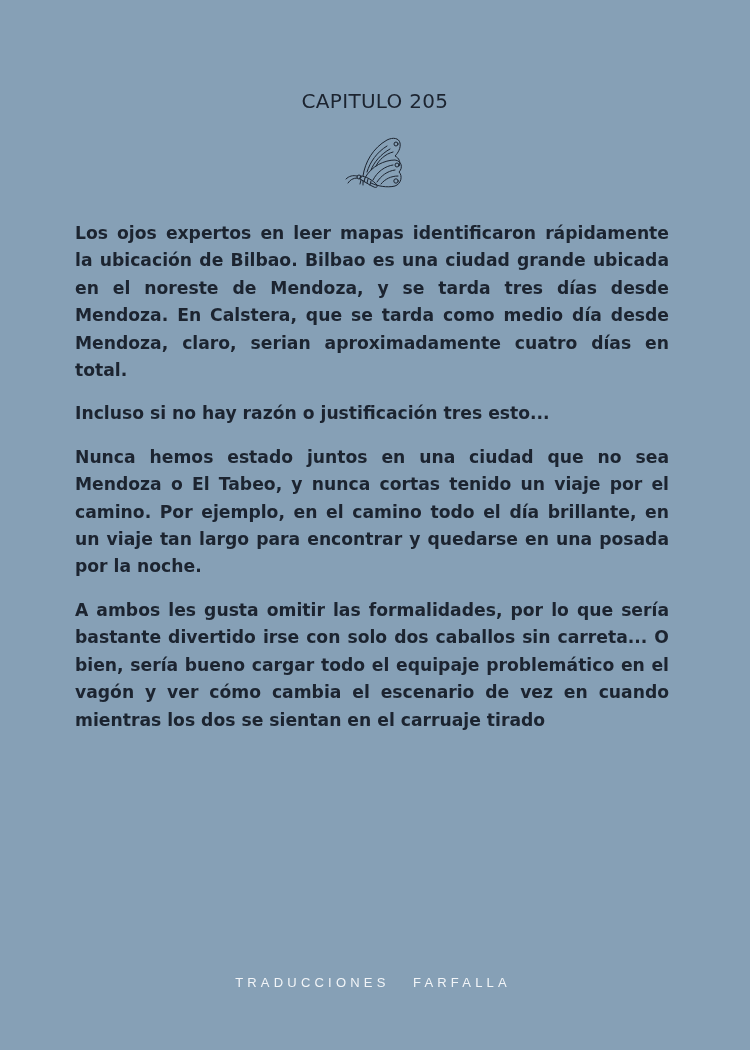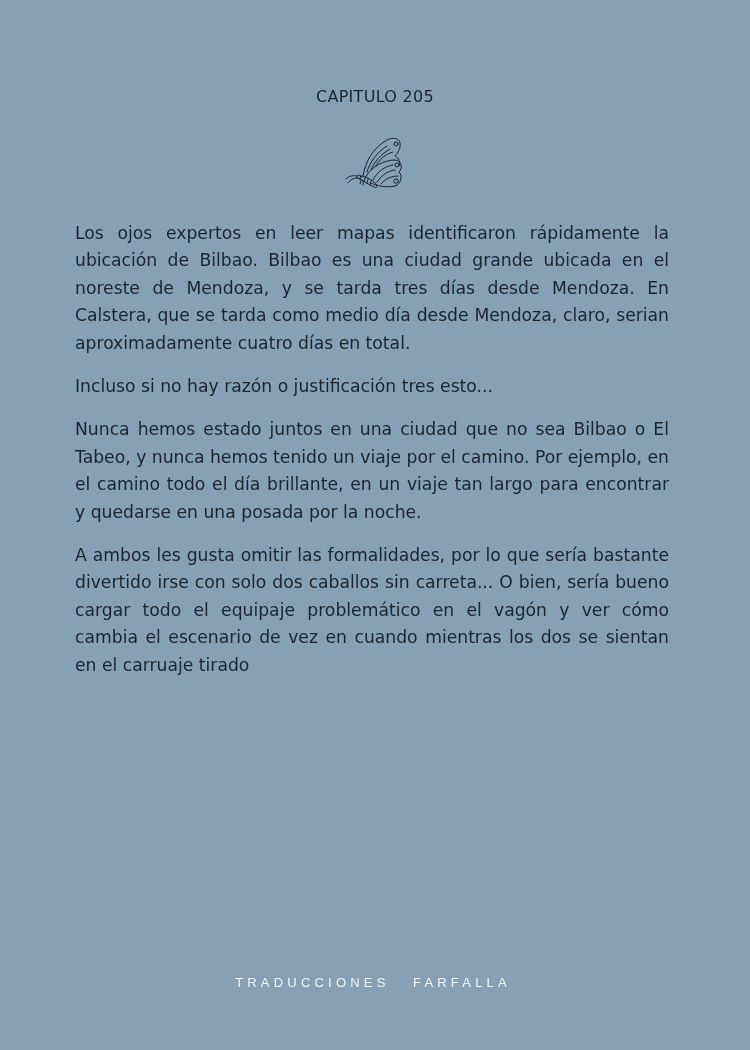--- a/index.html
+++ b/index.html
@@ -20,21 +20,21 @@
       width: 750px;
       height: 1050px;
     }
     .chapter-title {
       position: absolute;
       top: 76px;
       left: 0;
       width: 750px;
       text-align: center;
       font-family: "DejaVu Sans", sans-serif;
-      font-size: 16px;
+      font-size: 20px;
       letter-spacing: 0.3px;
       color: #1c2430;
       font-weight: normal;
     }
     .butterfly {
       position: absolute;
       left: 343px;
       top: 136px;
       width: 62px;
       height: 56px;
@@ -46,20 +46,21 @@
       width: 600px;
       font-family: "DejaVu Sans", sans-serif;
       font-size: 17.2px;
       line-height: 27.4px;
       text-align: justify;
       color: #1c2430;
     }
     .body-text p {
       margin: 0 6px 16px 0;
       hyphens: none;
+      font-weight: bold;
     }
     .footer {
       position: absolute;
       top: 975px;
       left: 0;
       width: 746px;
       text-align: center;
       font-family: Liberation Sans, sans-serif;
       font-size: 13px;
       letter-spacing: 4.2px;
@@ -95,21 +96,21 @@
 
     <path d="M14 40 C 10 39, 6 40, 3 43"></path>
     <path d="M14 42 C 10 42, 7 44, 5 47"></path>
 
     <path d="M18 44 L17 48 M20 45 L20 49"></path>
   </svg>
 
   <div class="body-text">
     <p> Los ojos expertos en leer mapas identificaron rápidamente la ubicación de Bilbao. Bilbao es una ciudad grande ubicada en el noreste de Mendoza, y se tarda tres días desde Mendoza. En Calstera, que se tarda como medio día desde Mendoza, claro, serian aproximadamente cuatro días en total.</p>
     <p>Incluso si no hay razón o justificación tres esto...</p>
-    <p>Nunca hemos estado juntos en una ciudad que no sea Bilbao o El Tabeo, y nunca hemos tenido un viaje por el camino. Por ejemplo, en el camino todo el día brillante, en un viaje tan largo para encontrar y quedarse en una posada por la noche.</p>
+    <p>Nunca hemos estado juntos en una ciudad que no sea Mendoza o El Tabeo, y nunca cortas tenido un viaje por el camino. Por ejemplo, en el camino todo el día brillante, en un viaje tan largo para encontrar y quedarse en una posada por la noche.</p>
     <p>A ambos les gusta omitir las formalidades, por lo que sería bastante divertido irse con solo dos caballos sin carreta... O bien, sería bueno cargar todo el equipaje problemático en el vagón y ver cómo cambia el escenario de vez en cuando mientras los dos se sientan en el carruaje tirado</p>
   </div>
 
   <div class="footer">
     <span style="white-space:pre;">TRADUCCIONES   FARFALLA</span>
   </div>
 
 </div>
 
 </body></html>

